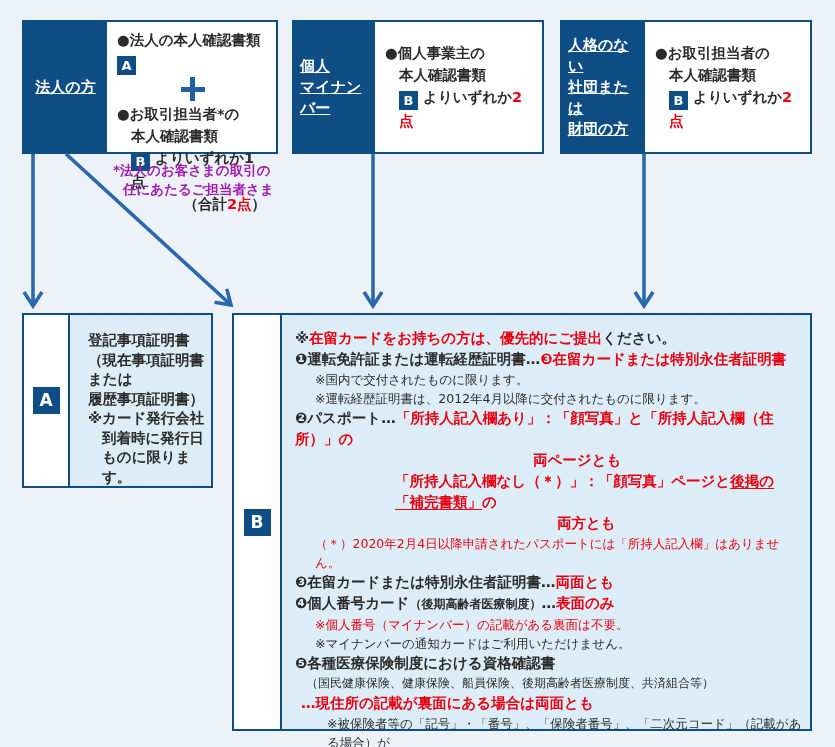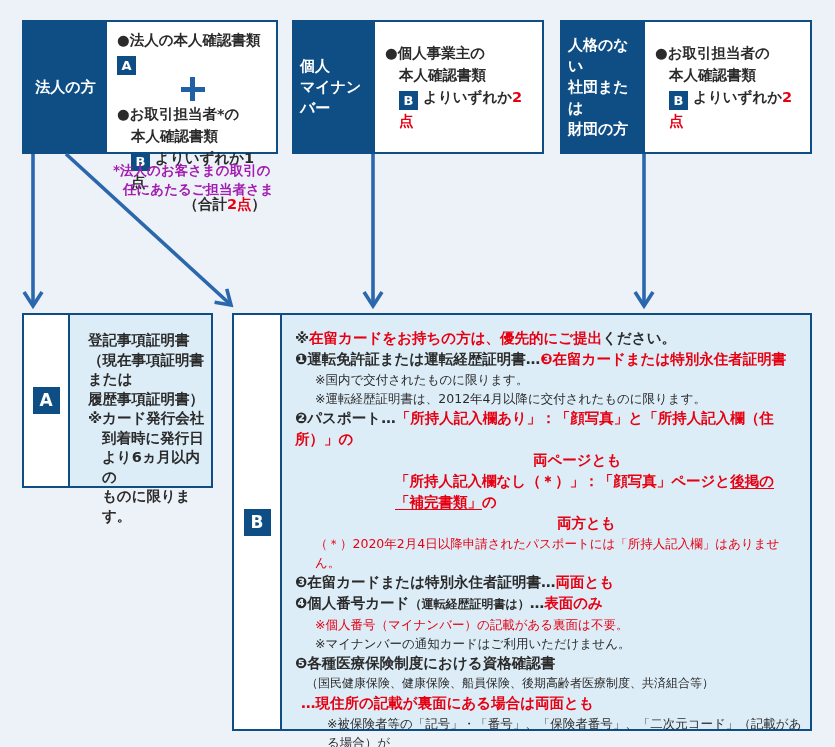--- a/index.html
+++ b/index.html
@@ -12,21 +12,21 @@
     color:#2b2b2b;overflow:hidden;
   }
   
   .topbox{
     position:absolute;top:20px;height:134px;box-sizing:border-box;
     border:2px solid #0f4e85;background:#ffffff;display:flex;
   }
   .tb-label{
     background:#0f4e85;color:#ffffff;font-weight:bold;font-size:15px;
     line-height:21px;display:flex;align-items:center;justify-content:center;
-    white-space:pre-line;box-sizing:border-box;padding:0 6px;text-align:left;
+    white-space:pre-line;box-sizing:border-box;padding:0 6px;text-align:left;text-decoration:underline;
   }
   .tb-content{
     flex:1;box-sizing:border-box;padding:7px 8px 0 10px;
     font-weight:bold;font-size:14.5px;line-height:22px;color:#2b2b2b;
   }
   .tb-content.center{display:flex;flex-direction:column;justify-content:center;padding-top:0;}
   .ind{padding-left:14px;}
   .total{text-align:right;padding-right:2px;}
   .badge{
     display:inline-block;width:19px;height:19px;line-height:19px;
@@ -143,41 +143,40 @@
     <div class="side-col">
       <span class="big-badge">A</span>
     </div>
     <div class="panel">
       <div>登記事項証明書</div>
       <div>（現在事項証明書</div>
       <div>または</div>
       <div>履歴事項証明書）</div>
       <div>※カード発行会社</div>
       <div class="hang">到着時に発行日</div>
-      <div class="hang">より6ヵ月以内の</div>
       <div class="hang">ものに限ります。</div>
     </div>
   </div>
 
   <div class="bottombox" id="box-b">
     <div class="side-col">
       <span class="big-badge">B</span>
     </div>
     <div class="panel">
       <div class="bb-main"><span>※</span><span class="c-red">在留カードをお持ちの方は、優先的にご提出</span><span>ください。</span></div>
       <div class="bb-main"><span>❶運転免許証または運転経歴証明書…</span><span class="c-red">❸在留カードまたは特別永住者証明書</span></div>
       <div class="bb-note"><span>※国内で交付されたものに限ります。</span></div>
       <div class="bb-note"><span>※運転経歴証明書は、2012年4月以降に交付されたものに限ります。</span></div>
       <div class="bb-main"><span>❷パスポート…</span><span class="c-red">「所持人記入欄あり」：「顔写真」と「所持人記入欄（住所）」の</span></div>
       <div class="bb-main bb-c1"><span class="c-red">両ページとも</span></div>
       <div class="bb-main bb-ind"><span class="c-red">「所持人記入欄なし（＊）」：「顔写真」ページと</span><span class="c-red u">後掲の「補完書類」</span><span class="c-red">の</span></div>
       <div class="bb-main bb-c2"><span class="c-red">両方とも</span></div>
       <div class="bb-note"><span class="c-red">（＊）2020年2月4日以降申請されたパスポートには「所持人記入欄」はありません。</span></div>
       <div class="bb-main"><span>❸在留カードまたは特別永住者証明書…</span><span class="c-red">両面とも</span></div>
-      <div class="bb-main"><span>❹個人番号カード</span><span class="sm">（運転経歴証明書は）</span><span>…</span><span class="c-red">表面のみ</span></div>
+      <div class="bb-main"><span>❹個人番号カード</span><span class="sm">（後期高齢者医療制度）</span><span>…</span><span class="c-red">表面のみ</span></div>
       <div class="bb-note"><span class="c-red">※個人番号（マイナンバー）の記載がある裏面は不要。</span></div>
       <div class="bb-note"><span>※マイナンバーの通知カードはご利用いただけません。</span></div>
       <div class="bb-main"><span>❺各種医療保険制度における資格確認書</span></div>
       <div class="bb-paren"><span>（国民健康保険、健康保険、船員保険、後期高齢者医療制度、共済組合等）</span></div>
       <div class="bb-main bb-dots"><span class="c-red">…現住所の記載が裏面にある場合は両面とも</span></div>
       <div class="bb-note bb-note2"><span>※被保険者等の「記号」・「番号」、「保険者番号」、「二次元コード」（記載がある場合）が</span></div>
 
     </div>
   </div>
 

